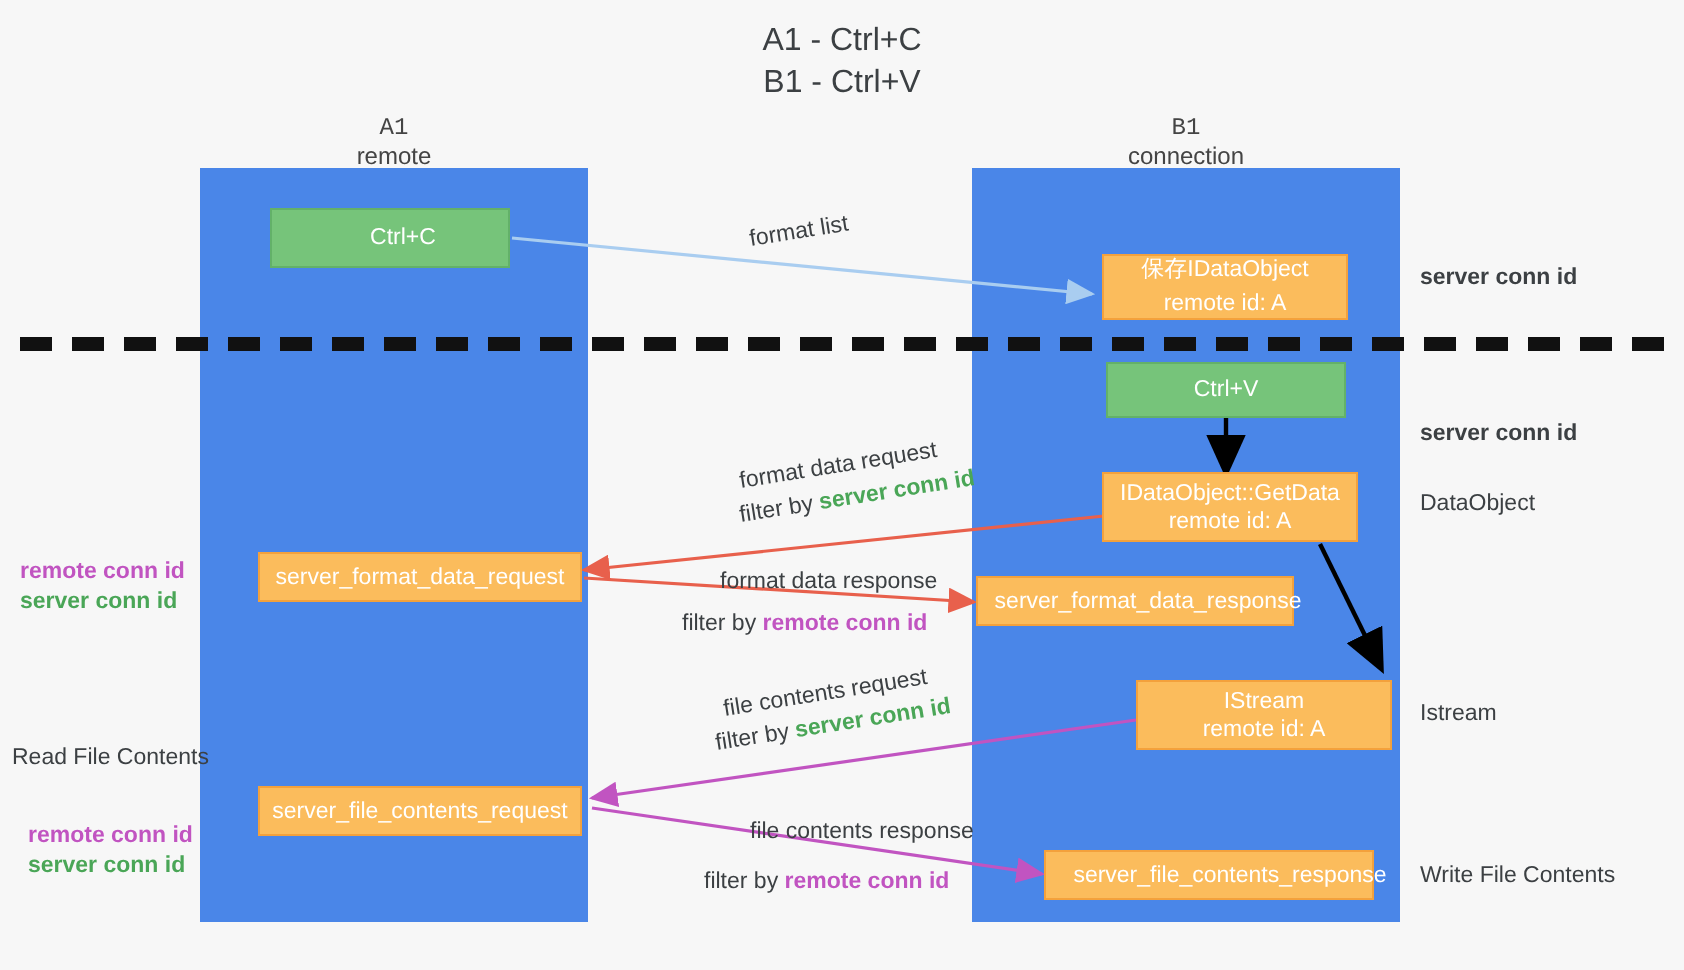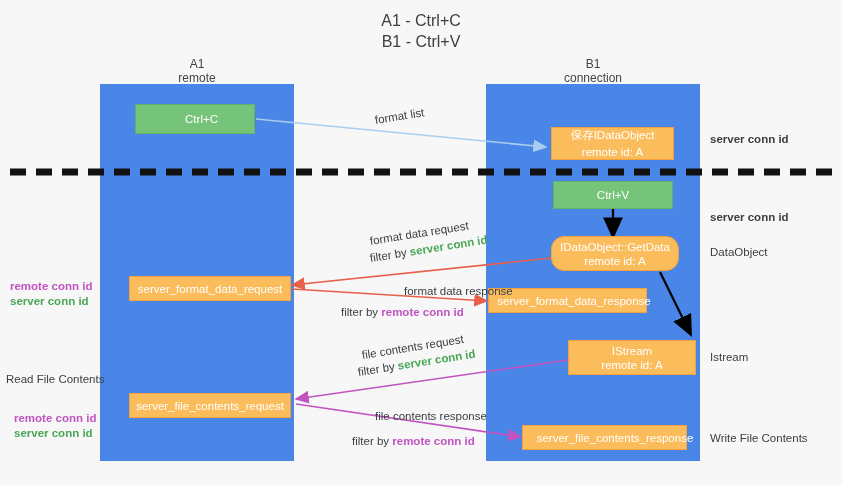--- a/index.html
+++ b/index.html
@@ -9,21 +9,21 @@
     color:#3c4043;
   }
   #stage{position:absolute;left:0;top:0;width:842px;height:432px;}
   svg.layer{position:absolute;left:0;top:0;width:842px;height:485px;pointer-events:none;}
 
   .lane{position:absolute;background:#4a86e8;}
   .lane-a{left:100px;top:84px;width:194px;height:377px;}
   .lane-b{left:486px;top:84px;width:214px;height:377px;}
 
   .colhead{position:absolute;text-align:center;font-size:12px;line-height:14px;color:#444;}
-  .colhead .l1{display:block;}
+  .colhead .l1{display:block;font-family:Liberation Mono, monospace;}
   .colhead .l2{display:block;}
 
   .title{position:absolute;left:0;top:10px;width:842px;text-align:center;
          font-size:16px;line-height:21px;color:#3c4043;}
 
   .box{position:absolute;box-sizing:border-box;display:flex;flex-direction:column;
        align-items:center;justify-content:center;text-align:center;
        font-size:11.5px;line-height:14px;color:#ffffff;}
   .box .l2{font-size:11.5px;}
   .orange{background:#fbbc5c;border:1px solid #f3a13c;}
@@ -97,21 +97,21 @@
 
   <div class="box orange" style="left:551px;top:127px;width:123px;height:33px;justify-content:space-between;">
     <span>保存IDataObject</span>
     <span class="l2">remote id: A</span>
   </div>
 
   <div class="box green" style="left:553px;top:181px;width:120px;height:28px;">
     <span>Ctrl+V</span>
   </div>
 
-  <div class="box orange" style="left:551px;top:236px;width:128px;height:35px;border-radius:13px;">
+  <div class="box orange" style="left:551px;top:236px;width:128px;height:35px;">
     <span>IDataObject::GetData</span>
     <span class="l2">remote id: A</span>
   </div>
 
   <div class="box orange" style="left:568px;top:340px;width:128px;height:35px;">
     <span>IStream</span>
     <span class="l2">remote id: A</span>
   </div>
 
   <div class="box orange" style="left:129px;top:276px;width:162px;height:25px;">
@@ -134,21 +134,21 @@
     <span>format list</span>
   </div>
 
   <div class="anno rot-up" style="left:370px;top:234px;">
     <span>format data request</span>
   </div>
   <div class="anno rot-up" style="left:370px;top:251px;">
     <span>filter by </span><span class="green-t">server conn id</span>
   </div>
 
-  <div class="anno" style="left:360px;top:284px;margin-left:44px;">
+  <div class="anno" style="left:360px;top:284px;">
     <span>format data response</span>
   </div>
   <div class="anno" style="left:341px;top:305px;">
     <span>filter by </span><span class="magenta-t">remote conn id</span>
   </div>
 
   <div class="anno rot-up" style="left:362px;top:348px;">
     <span>file contents request</span>
   </div>
   <div class="anno rot-up" style="left:358px;top:365px;">

